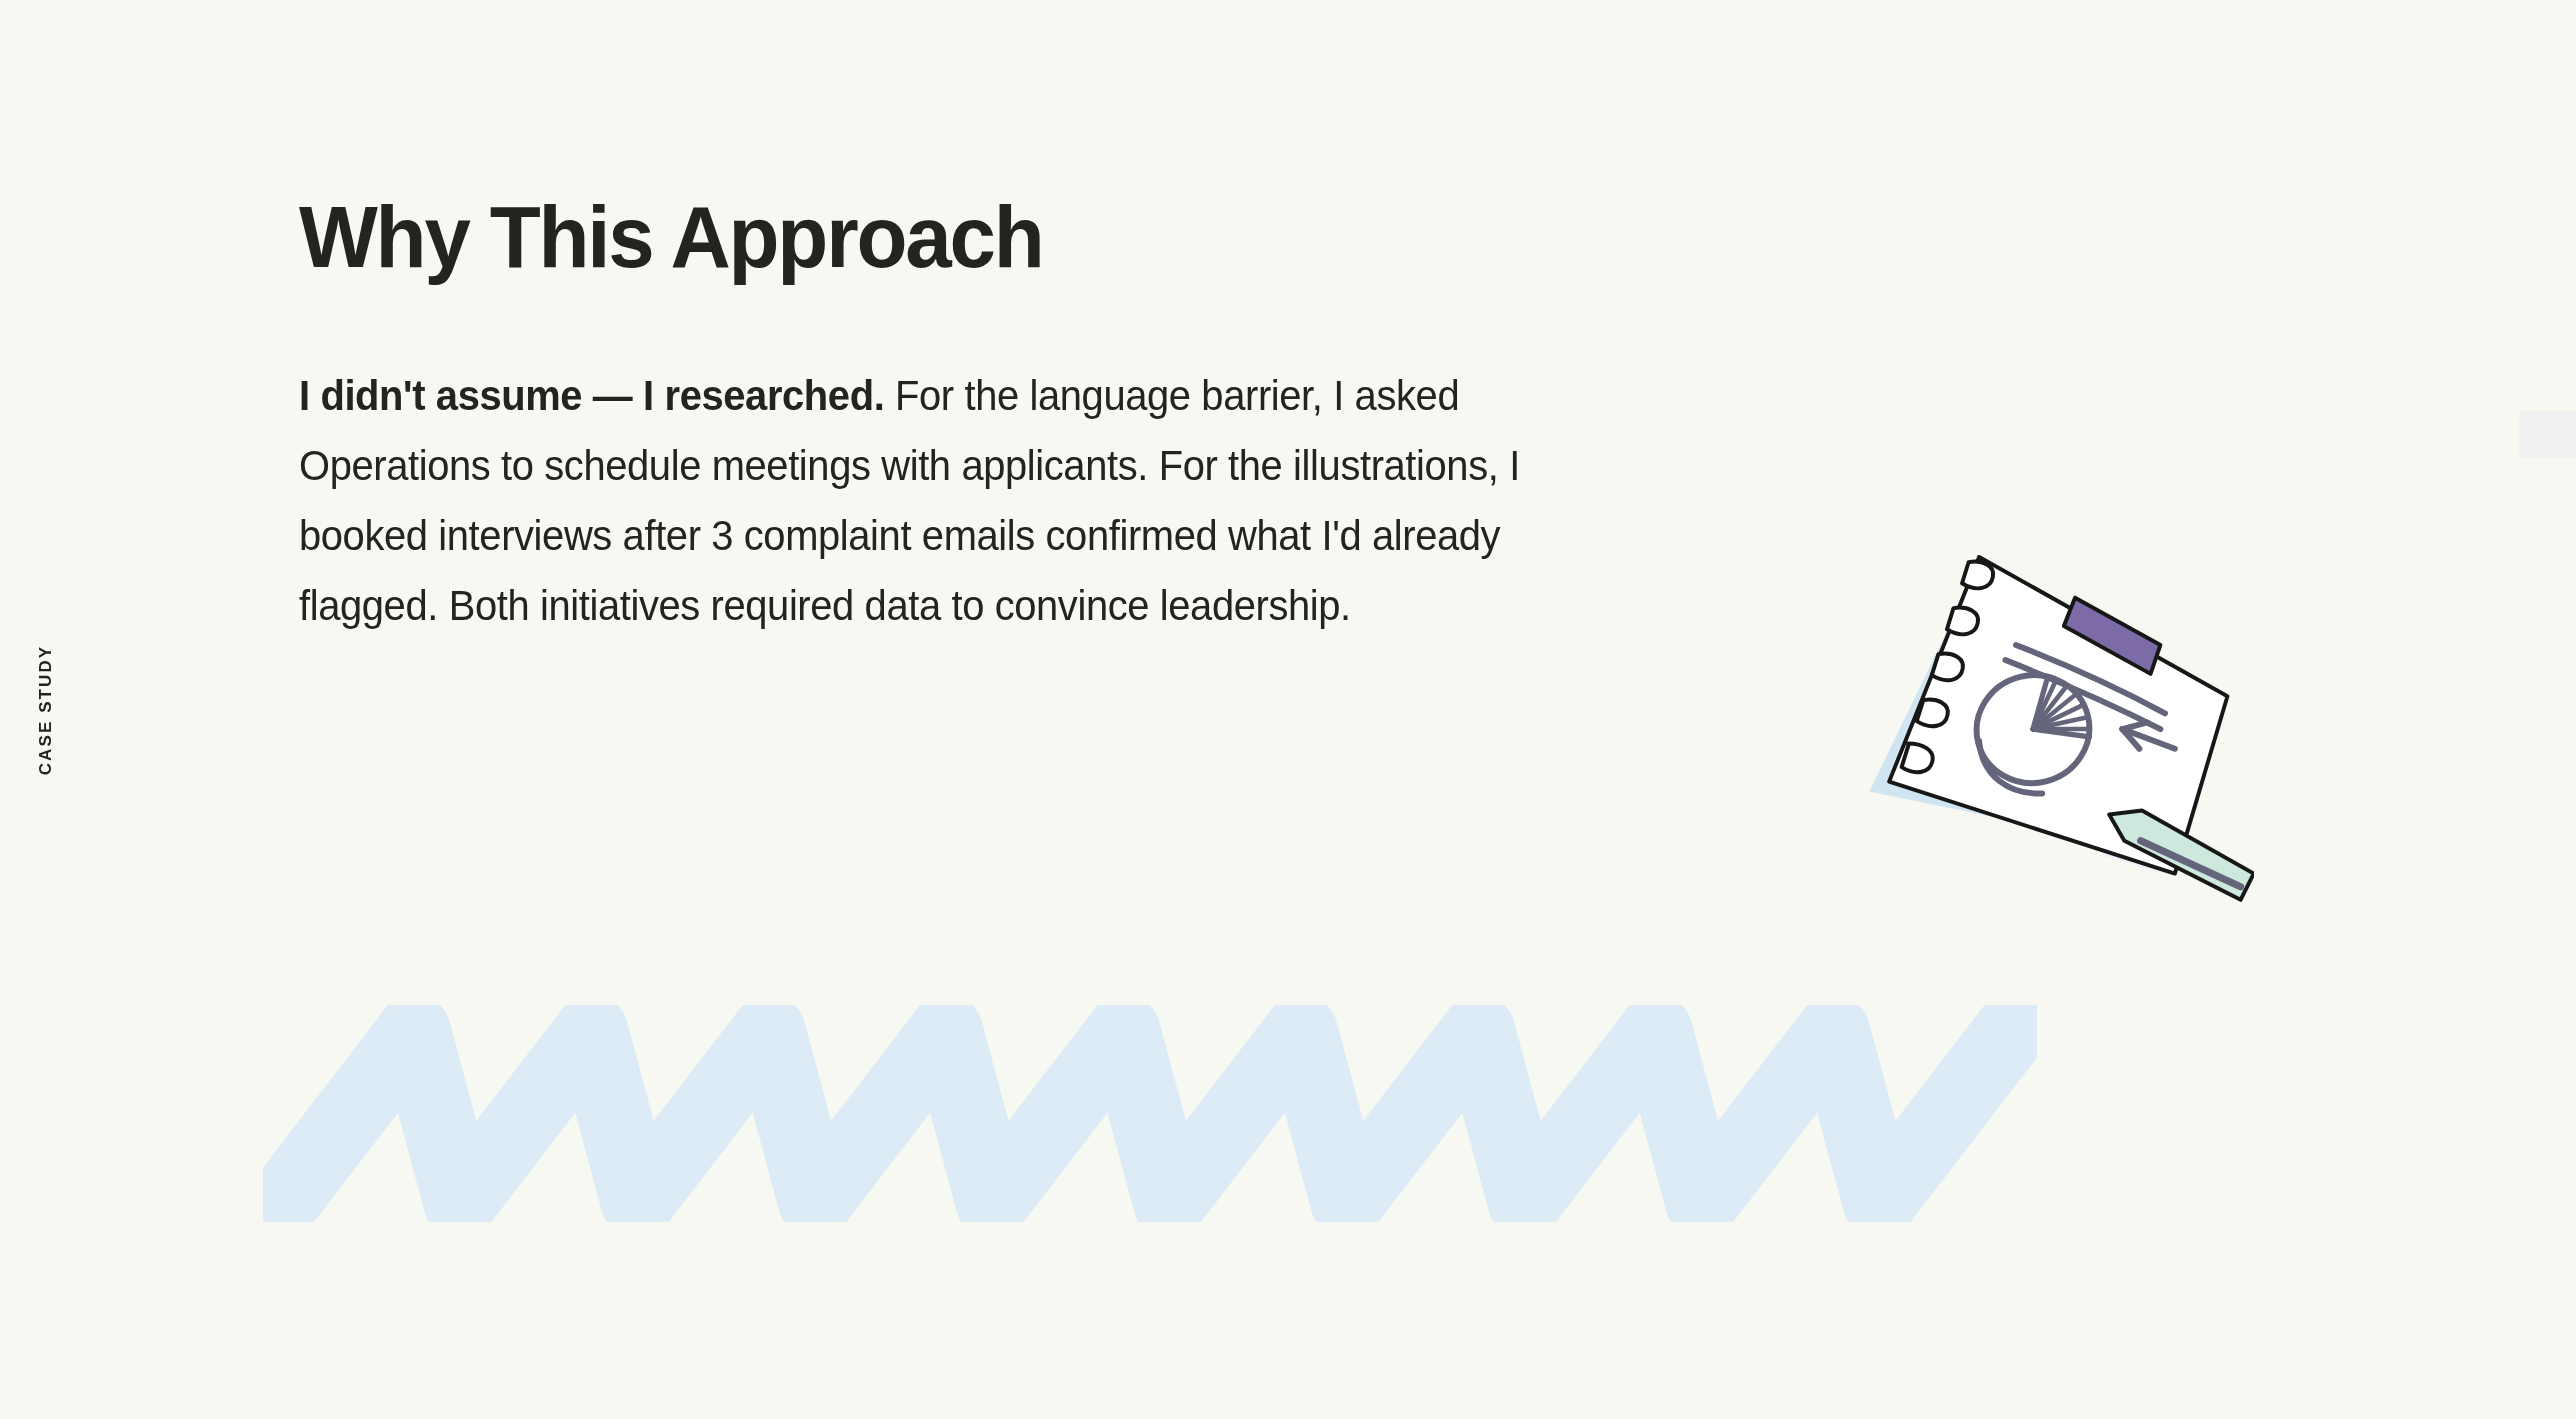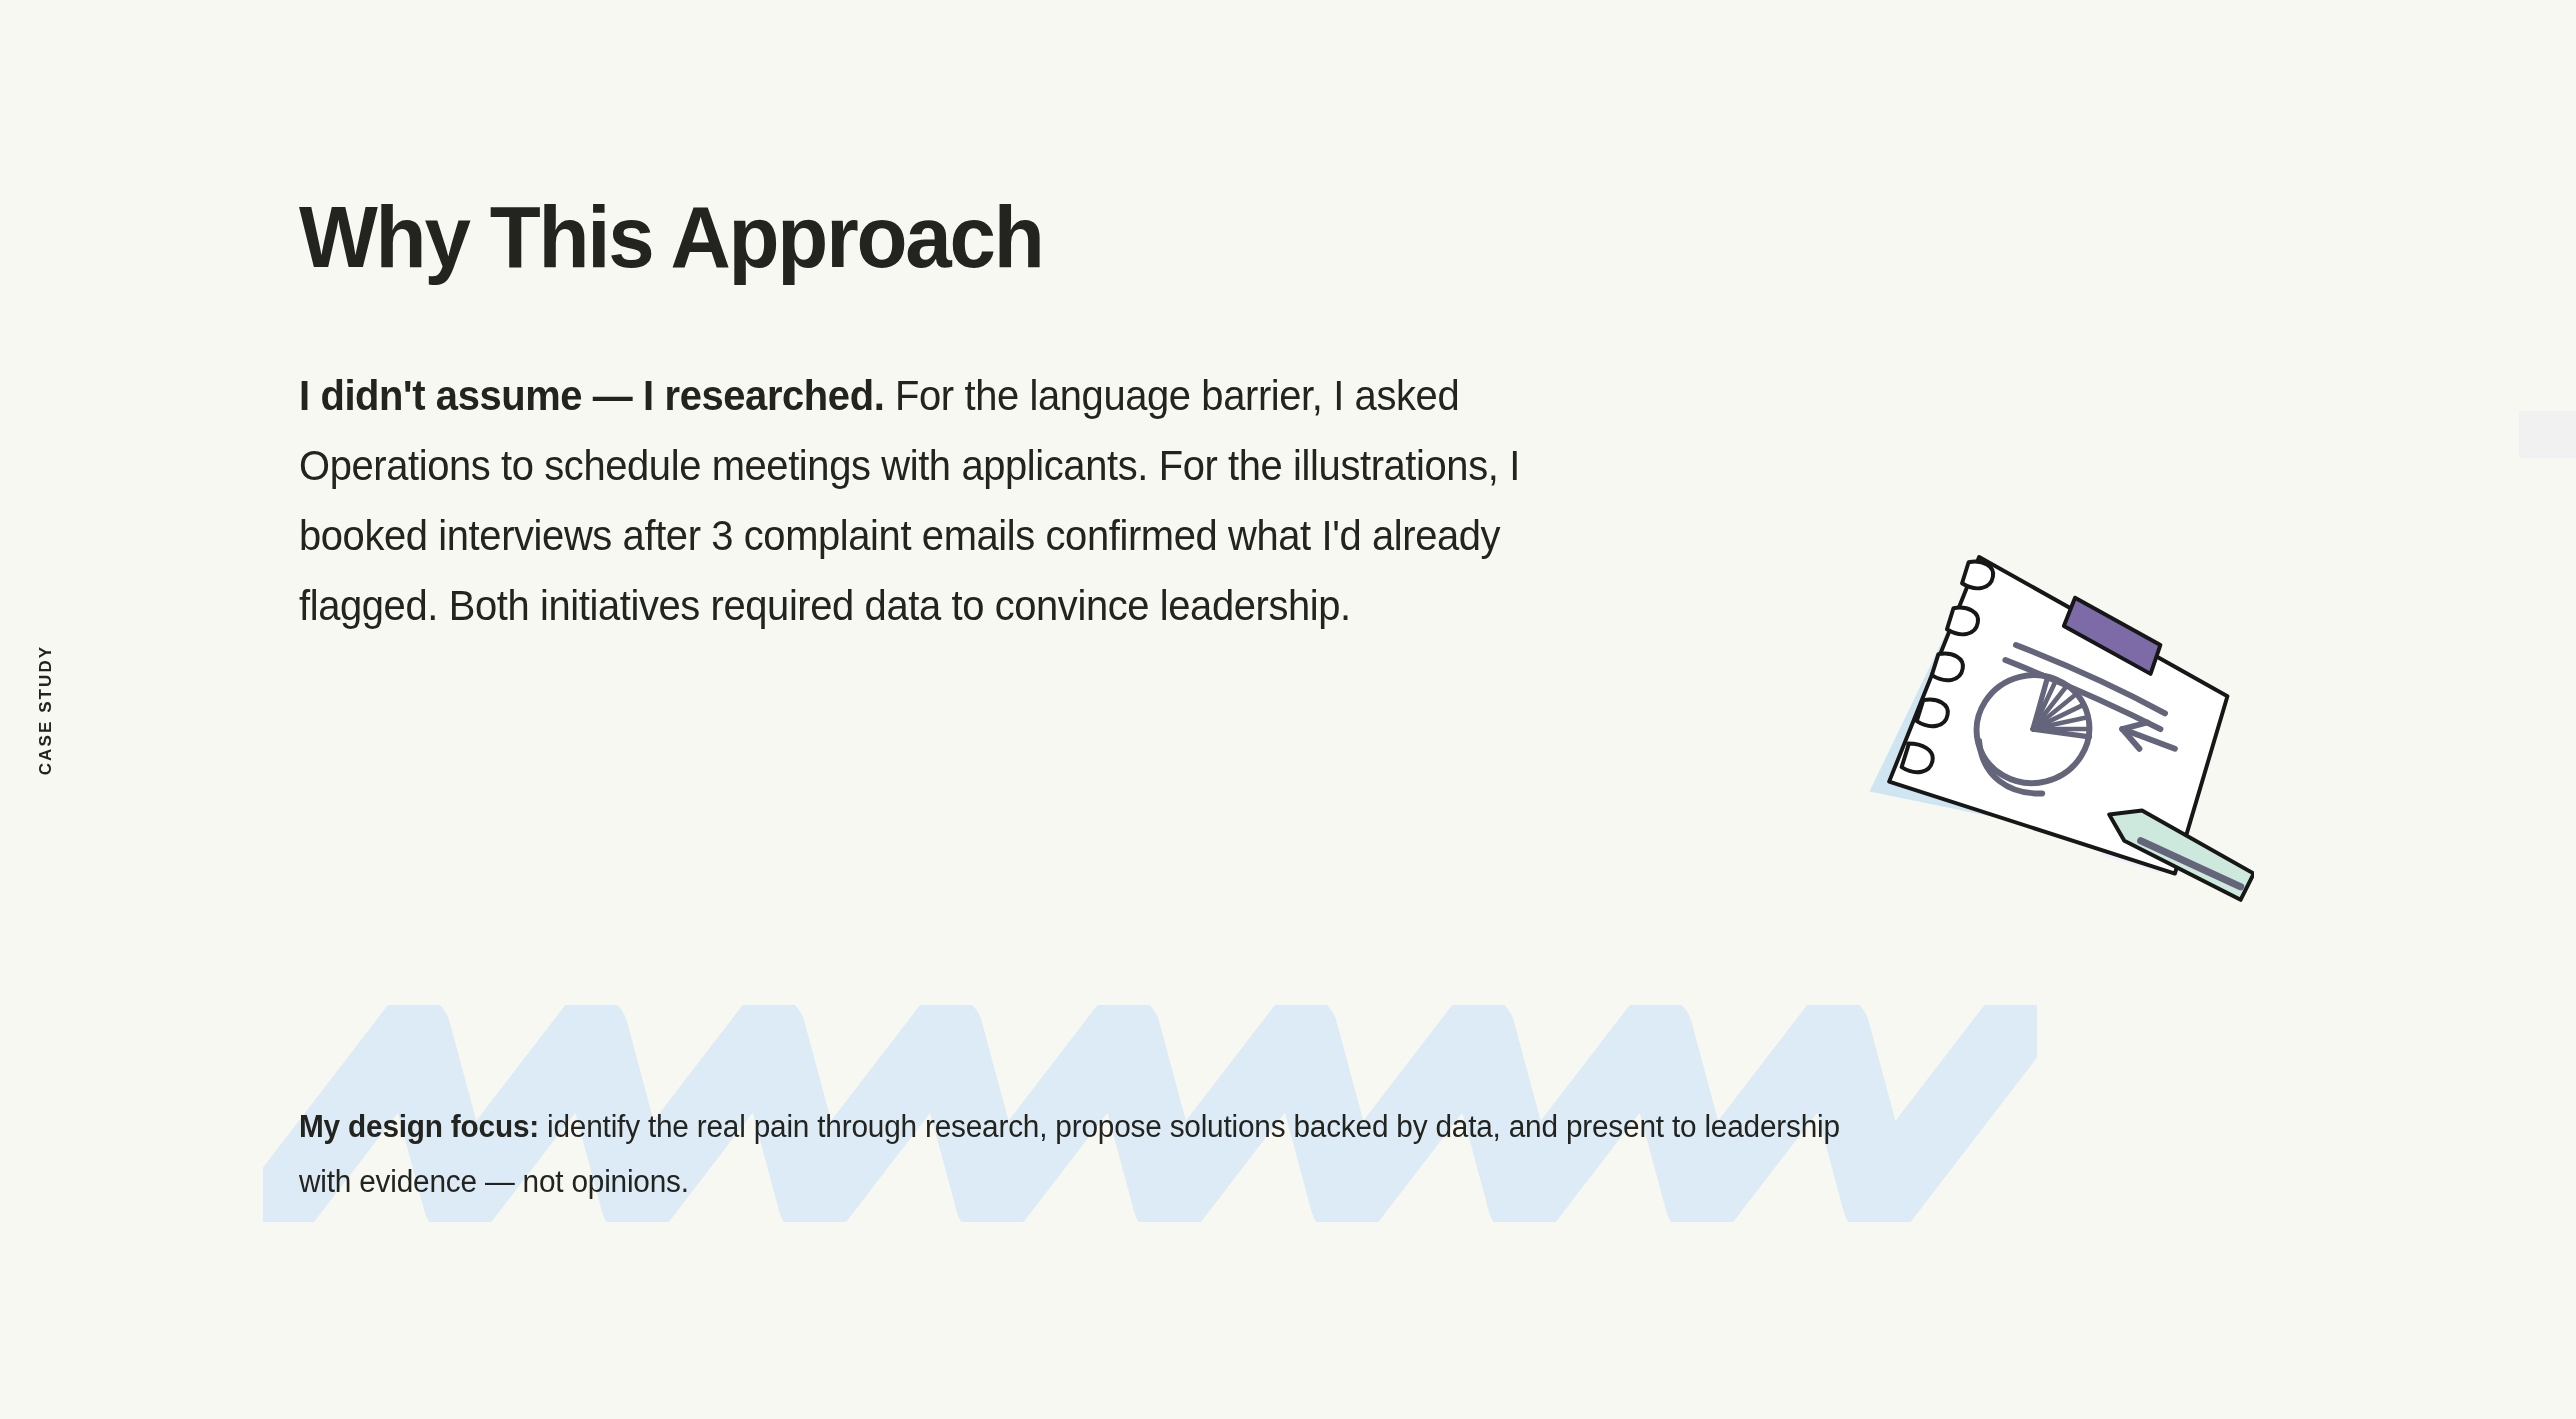--- a/index.html
+++ b/index.html
@@ -148,23 +148,20 @@
              L 770 40 L 840 300
              L 1040 40 L 1110 300
              L 1310 40 L 1380 300
              L 1580 40 L 1650 300
              L 1850 40 L 1920 300
              L 2120 40 L 2190 300
              L 2390 40 L 2460 300
              L 2660 40" fill="none" stroke="#DCEBF5" stroke-width="112" stroke-linecap="round" stroke-linejoin="round"></path>
   </svg>
 
-  <div class="focus-wrap">
-    <p class="focus"><b>My design focus:</b><span> identify the real pain through research, propose solutions backed by data, and present to leadership with evidence — not opinions.</span></p>
-  </div>
 
   <svg class="illus" viewBox="0 0 640 580" aria-hidden="true">
 
     <g>
       <path d="M 200 95 L 560 245 L 470 480 L 55 395 Z" fill="#CFE6F2"></path>
     </g>
 
     <path d="M 418 445 L 520 470 L 500 520 L 408 492 Z" fill="#F2EEFB"></path>
 
     <g>

